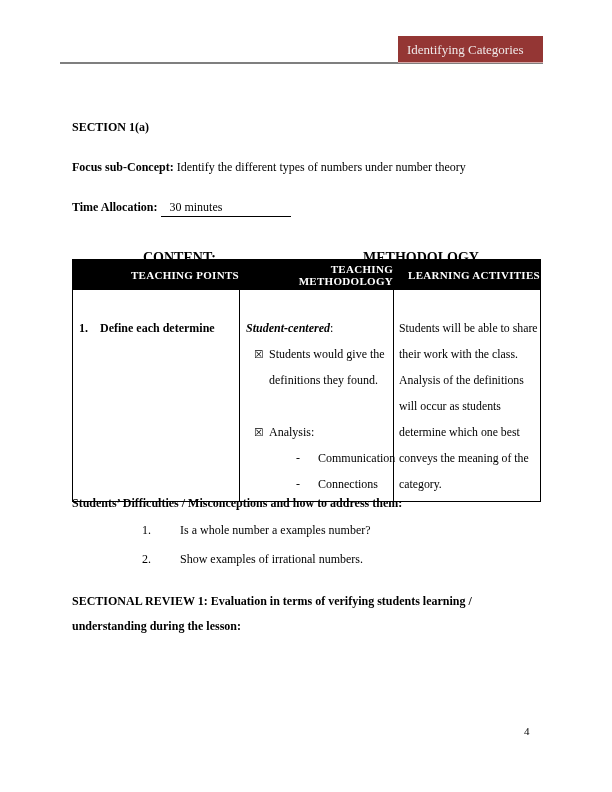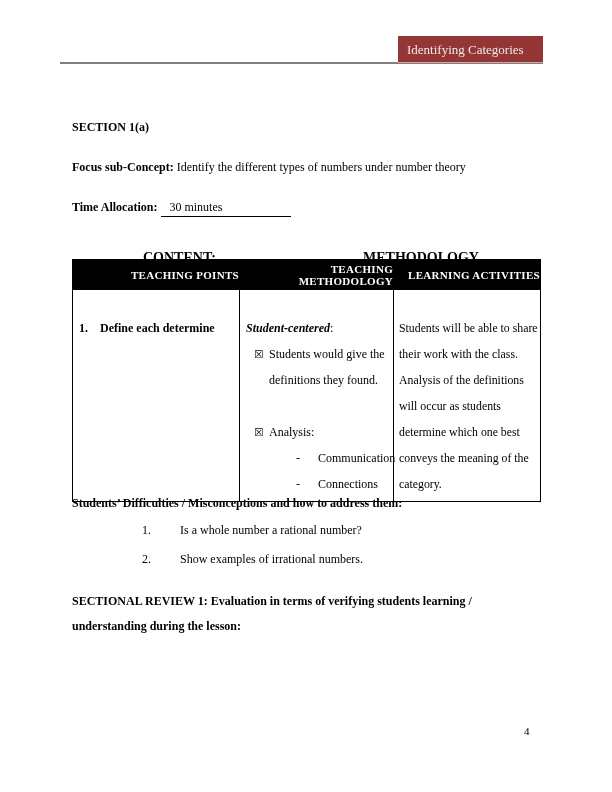--- a/index.html
+++ b/index.html
@@ -149,21 +149,21 @@
         <div class="activities-text">Students will be able to share their work with the class. Analysis of the definitions will occur as students determine which one best conveys the meaning of the category.</div>
       </td>
     </tr>
   </tbody>
     </table>
 
   <div class="blk" style="top:496px;">
     <div class="diff-heading">Students’ Difficulties / Misconceptions and how to address them:</div>
     <div class="diff-item">
       <span class="diff-num">1.</span>
-      <span>Is a whole number a rational number?</span>
+      <span>Is a whole number a examples number?</span>
     </div>
     <div class="diff-item">
       <span class="diff-num">2.</span>
       <span>Show examples of irrational numbers.</span>
     </div>
   </div>
 
   <div class="blk" style="top:589px;">
     <div class="review-text">SECTIONAL REVIEW 1: Evaluation in terms of verifying students learning / understanding during the lesson:</div>
   </div>

